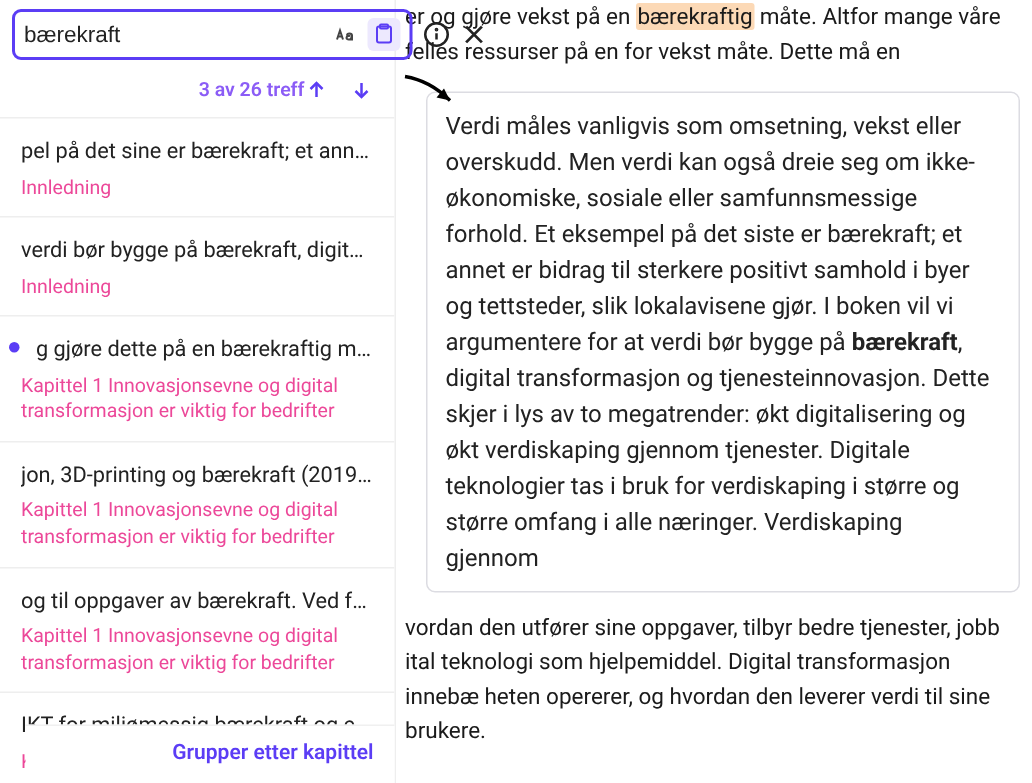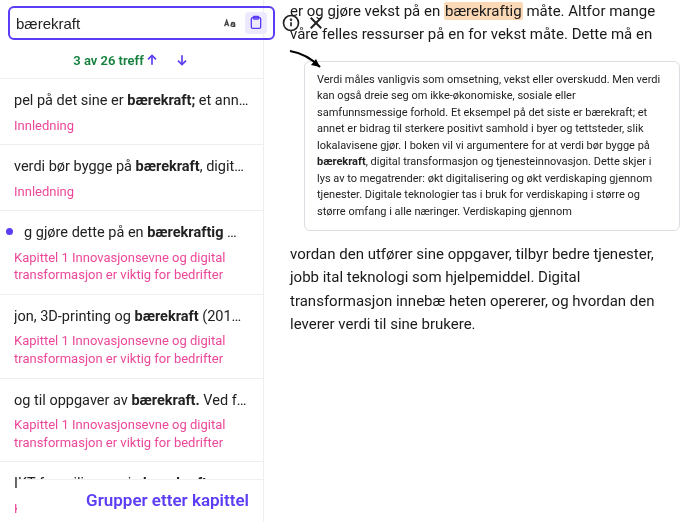--- a/index.html
+++ b/index.html
@@ -1,41 +1,41 @@
 <!DOCTYPE html>
 <html><head>
 <meta charset="utf-8">
 <style>
   * { box-sizing: border-box; margin: 0; padding: 0; }
   html, body { width: 688px; height: 522px; overflow: hidden; font-family: -apple-system, BlinkMacSystemFont, "Segoe UI", Roboto, sans-serif; background: #fff; }
-  .app { display: flex; width: 100%; height: 100%; gap: 20px; }
+  .app { display: flex; width: 100%; height: 100%; }
   .sidebar { width: 264px; flex: 0 0 264px; border-right: 1px solid #eee; display: flex; flex-direction: column; background: #fff; position: relative; }
   .search-row { display: flex; align-items: center; gap: 6px; padding: 6px 8px; }
   .search-box { flex: 1; display: flex; align-items: center; border: 2px solid #5b3df5; border-radius: 6px; padding: 4px 6px; gap: 4px; }
   .search-box input { flex: 1; border: none; outline: none; font-size: 15px; color: #222; background: transparent; }
   .mini-btn { width: 22px; height: 22px; display: flex; align-items: center; justify-content: center; border-radius: 4px; cursor: pointer; color: #444; }
   .mini-btn.filled { background: #ede9fe; color: #5b3df5; }
   .icon-btn { width: 28px; height: 28px; display: flex; align-items: center; justify-content: center; color: #222; cursor: pointer; }
-  .count-row { display: flex; align-items: center; justify-content: center; padding: 6px 14px 10px; font-size: 13px; font-weight: 600; color: #15803d; }
+  .count-row { display: flex; align-items: center; justify-content: flex-end; padding: 6px 14px 10px; font-size: 13px; font-weight: 600; color: #8b5cf6; }
   .count-nav { display: flex; gap: 14px; color: #5b3df5; }
   .results { flex: 1; overflow: hidden; }
   .result { padding: 12px 14px 10px; border-top: 1px solid #eee; cursor: pointer; }
   .result .title { font-size: 14.5px; line-height: 1.35; color: #222; margin-bottom: 6px; white-space: nowrap; overflow: hidden; text-overflow: ellipsis; }
-  .result .title strong { font-weight: 700; }
+  .result .title strong { font-weight: 400; }
   .result .crumb { font-size: 13px; color: #ec4899; line-height: 1.35; }
   .result.active { position: relative; }
   .result.active::before { content: ""; position: absolute; left: 6px; top: 17px; width: 7px; height: 7px; border-radius: 50%; background: #5b3df5; }
   .result.active .title { padding-left: 10px; }
-  .footer { position: absolute; bottom: 0; left: 17px; right: 0; padding: 10px 14px 12px; font-size: 17px; font-weight: 600; color: #5b3df5; text-align: right; background: #fff; border-top: 1px solid #f0f0f0; }
+  .footer { position: absolute; bottom: 0; left: 17px; right: 0; padding: 10px 14px 12px; font-size: 14px; font-weight: 600; color: #5b3df5; text-align: right; background: #fff; border-top: 1px solid #f0f0f0; }
   .main { flex: 1; padding: 0 8px 0 6px; font-size: 15px; line-height: 1.55; color: #1a1a1a; overflow: hidden; }
   .main p { margin: 0 0 14px; }
   .hl { background: #fcd9b6; border-radius: 2px; padding: 0 1px; }
   .callout-wrap { position: relative; }
   .arrow { position: absolute; left: -2px; top: -14px; }
-  .callout { margin: 4px 0 12px 14px; border: 1px solid #dcdce2; border-radius: 6px; padding: 10px 12px; font-size: 11px; line-height: 1.5; color: #222; background: #fff; }
+  .callout { margin: 4px 0 12px 14px; border: 1px solid #dcdce2; border-radius: 6px; padding: 10px 12px; font-size: 16px; line-height: 1.5; color: #222; background: #fff; }
   svg { display: block; }
 </style>
 </head>
 <body>
 
 <div class="app">
   <aside class="sidebar">
     <div class="search-row">
       <div class="search-box">
         <input type="text" value="bærekraft" style="">

